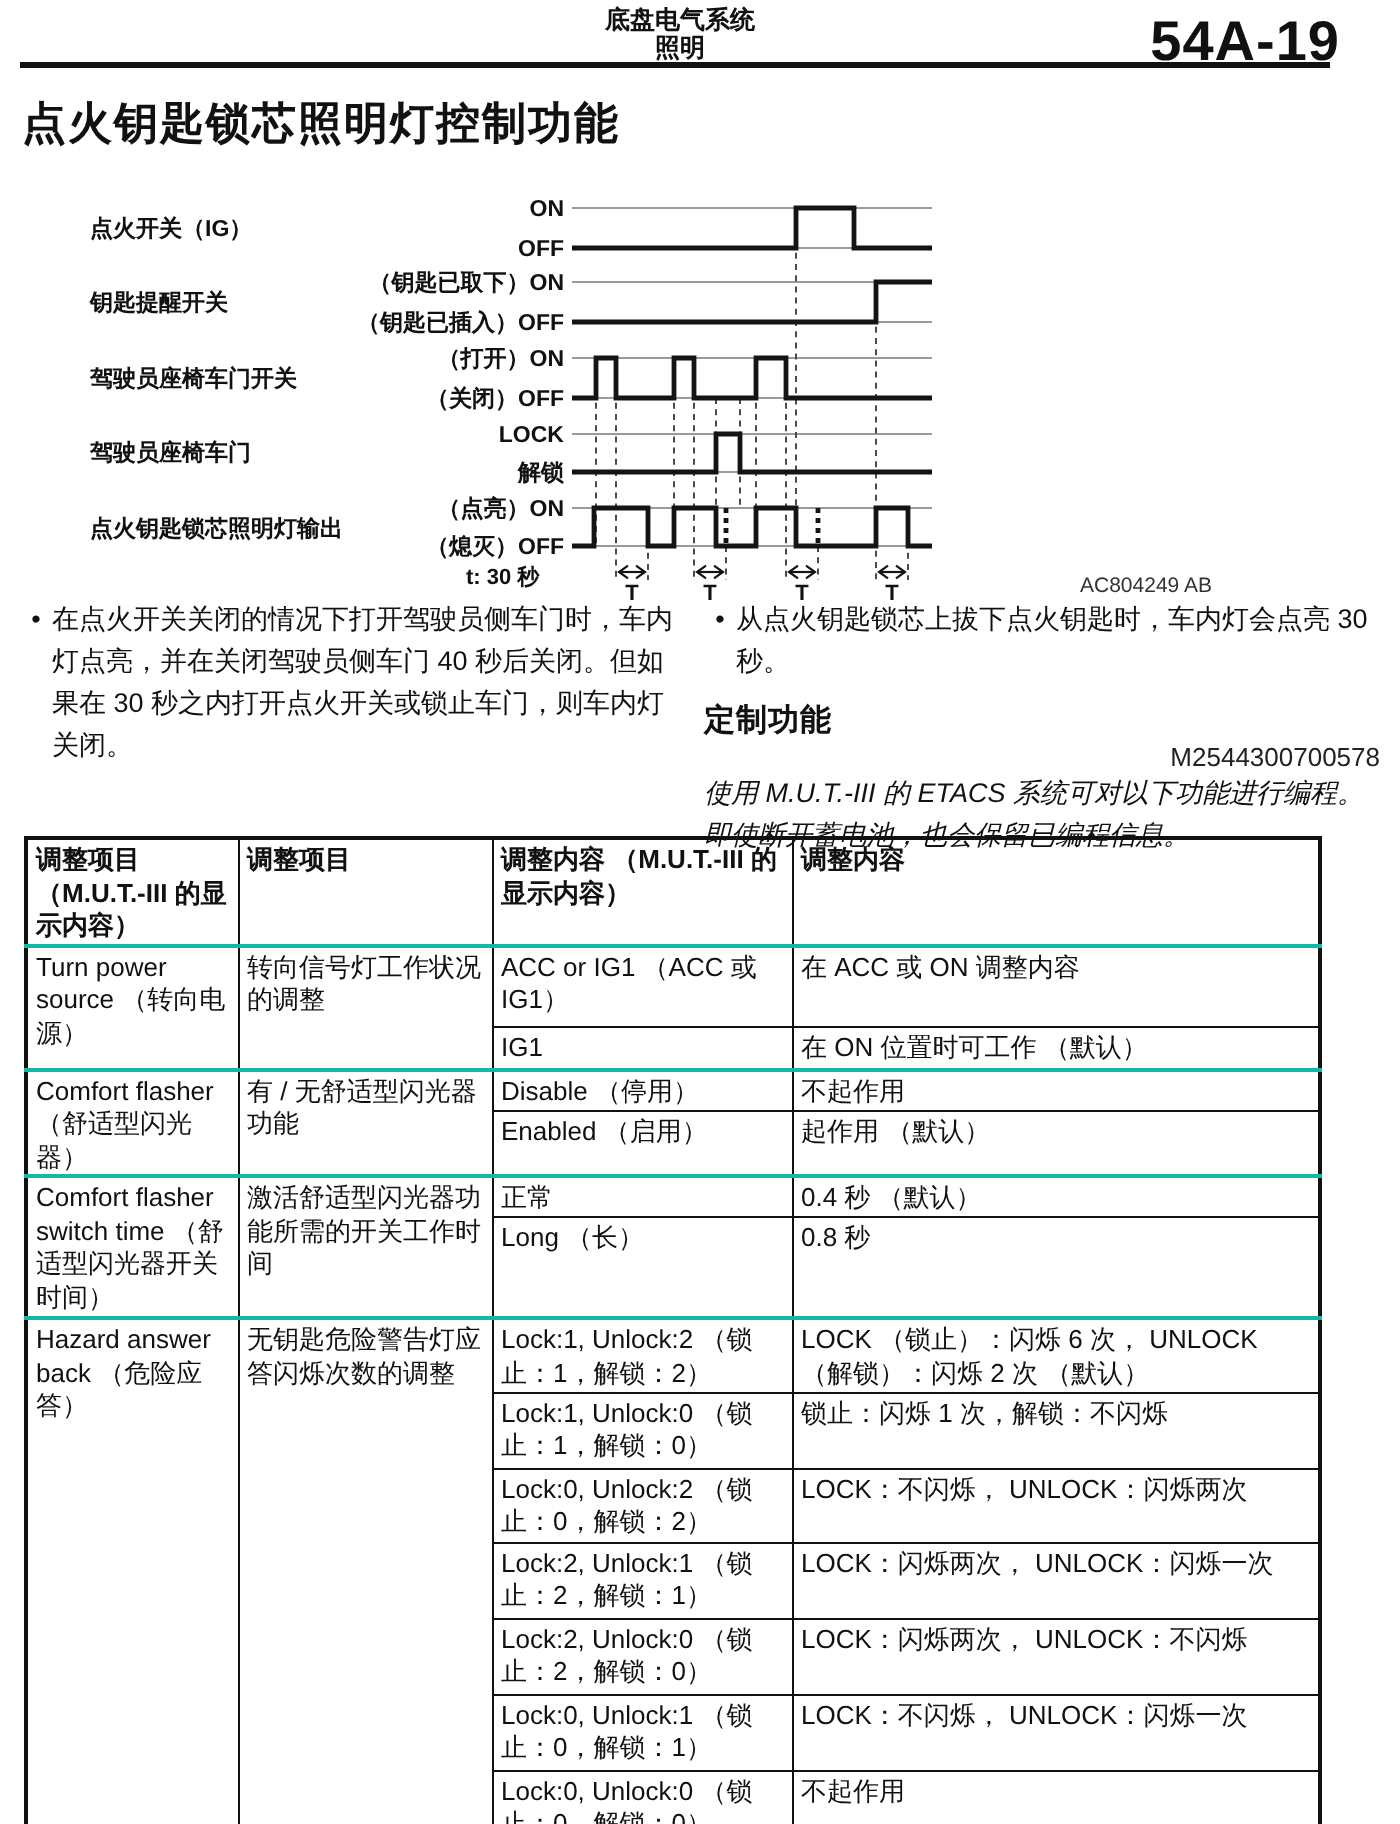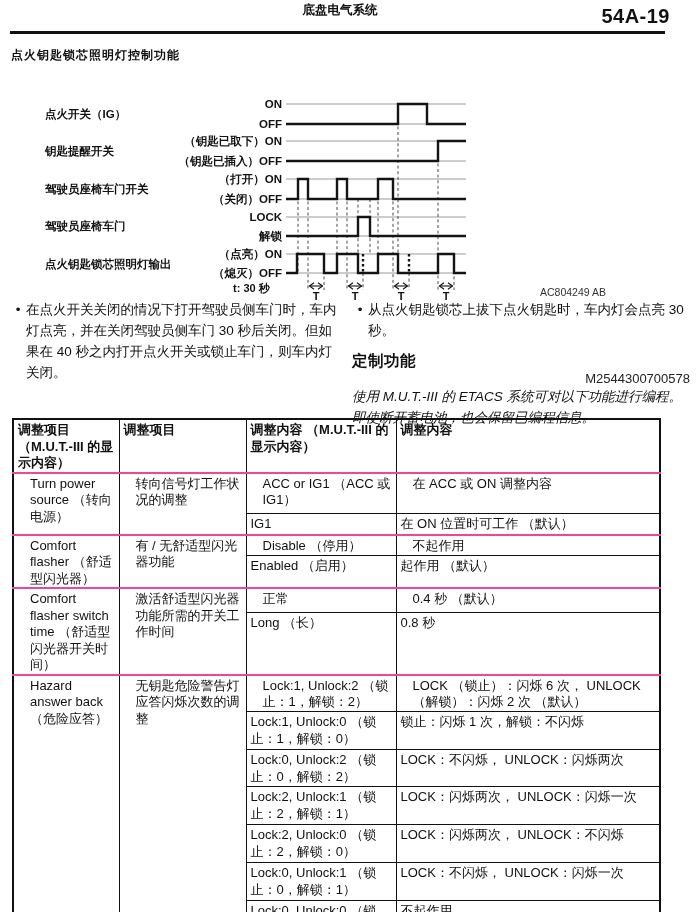--- a/index.html
+++ b/index.html
@@ -7,26 +7,26 @@
     width:700px;height:912px;position:relative;background:#ffffff;
     font-family:"Liberation Sans",sans-serif;color:#111;overflow:hidden;
   }
   
   .page-header{position:absolute;left:0;top:0;width:700px;height:50px;}
   .header-center{
     position:absolute;left:0;top:3px;width:680px;text-align:center;
     font-size:12.5px;font-weight:bold;line-height:14px;
   }
   .page-number{
-    position:absolute;right:30px;top:5px;font-size:20px;font-weight:bold;letter-spacing:.5px;
+    position:absolute;right:30px;top:5px;font-size:28px;font-weight:bold;letter-spacing:.5px;
   }
   .header-rule{position:absolute;left:10px;top:31px;width:655px;height:0;border-top:3px solid #111;}
   
   .section-title{
-    position:absolute;left:11px;top:47px;font-size:12px;font-weight:bold;letter-spacing:1px;
+    position:absolute;left:11px;top:47px;font-size:22px;font-weight:bold;letter-spacing:1px;
   }
   
   .diagram-svg{position:absolute;left:0;top:92px;}
   .dlabel{font-family:"Liberation Sans",sans-serif;font-size:11.5px;font-weight:600;fill:#111;}
   .dlevel{font-family:"Liberation Sans",sans-serif;font-size:11.5px;font-weight:600;fill:#111;text-anchor:end;}
   .dnote{font-family:"Liberation Sans",sans-serif;font-size:11px;font-weight:600;fill:#111;}
   .dfig{font-family:"Liberation Sans",sans-serif;font-size:10.5px;fill:#333;}
   .dT{font-family:"Liberation Sans",sans-serif;font-size:11px;font-weight:600;fill:#111;text-anchor:middle;}
   .ref{stroke:#9a9a9a;stroke-width:1;}
   .wave{stroke:#141414;stroke-width:2.4;fill:none;}
@@ -49,28 +49,29 @@
     position:absolute;left:12px;top:418px;width:647px;
     border-collapse:collapse;table-layout:fixed;
     font-size:13px;line-height:16.5px;
   }
   .adjust-table th,.adjust-table td{
     border:1px solid #111;vertical-align:top;text-align:left;
     padding:2px 4px 0 4px;font-weight:normal;word-wrap:break-word;
   }
   .adjust-table{border:2px solid #111;}
   .adjust-table th{font-weight:bold;margin-left:36px;}
-  tr.group-start th,tr.group-start td{border-top:2px solid #ec4899;padding-left:16px;}
+  tr.group-start th,tr.group-start td{border-top:2px solid #14b8a6;}
 </style>
 </head>
 <body>
 
 <div class="page-header">
   <div class="header-center">
     <div>底盘电气系统</div>
+    <div>照明</div>
   </div>
   <div class="page-number">54A-19</div>
 </div>
 <div class="header-rule"></div>
 
 <div class="section-title">点火钥匙锁芯照明灯控制功能</div>
 
 <svg class="diagram-svg" width="700" height="215" viewBox="0 0 700 215">
 
   <g>
@@ -152,21 +153,21 @@
     <text class="dlevel" x="282" y="166">（点亮）ON</text>
     <text class="dlevel" x="282" y="185">（熄灭）OFF</text>
   </g>
   <text class="dnote" x="233" y="200">t: 30 秒</text>
   <text class="dfig" x="540" y="204">AC804249 AB</text>
 </svg>
 
 <div class="col col-left">
   <div class="bullet-item">
     <span class="bullet-mark">•</span>
-    <span class="bullet-text">在点火开关关闭的情况下打开驾驶员侧车门时，车内灯点亮，并在关闭驾驶员侧车门 30 秒后关闭。但如果在 40 秒之内打开点火开关或锁止车门，则车内灯关闭。</span>
+    <span class="bullet-text">在点火开关关闭的情况下打开驾驶员侧车门时，车内灯点亮，并在关闭驾驶员侧车门 40 秒后关闭。但如果在 30 秒之内打开点火开关或锁止车门，则车内灯关闭。</span>
   </div>
 </div>
 
 <div class="col col-right">
   <div class="bullet-item">
     <span class="bullet-mark">•</span>
     <span class="bullet-text">从点火钥匙锁芯上拔下点火钥匙时，车内灯会点亮 30 秒。</span>
   </div>
   <div class="sub-heading">定制功能</div>
   <div class="doc-code">M2544300700578</div>

